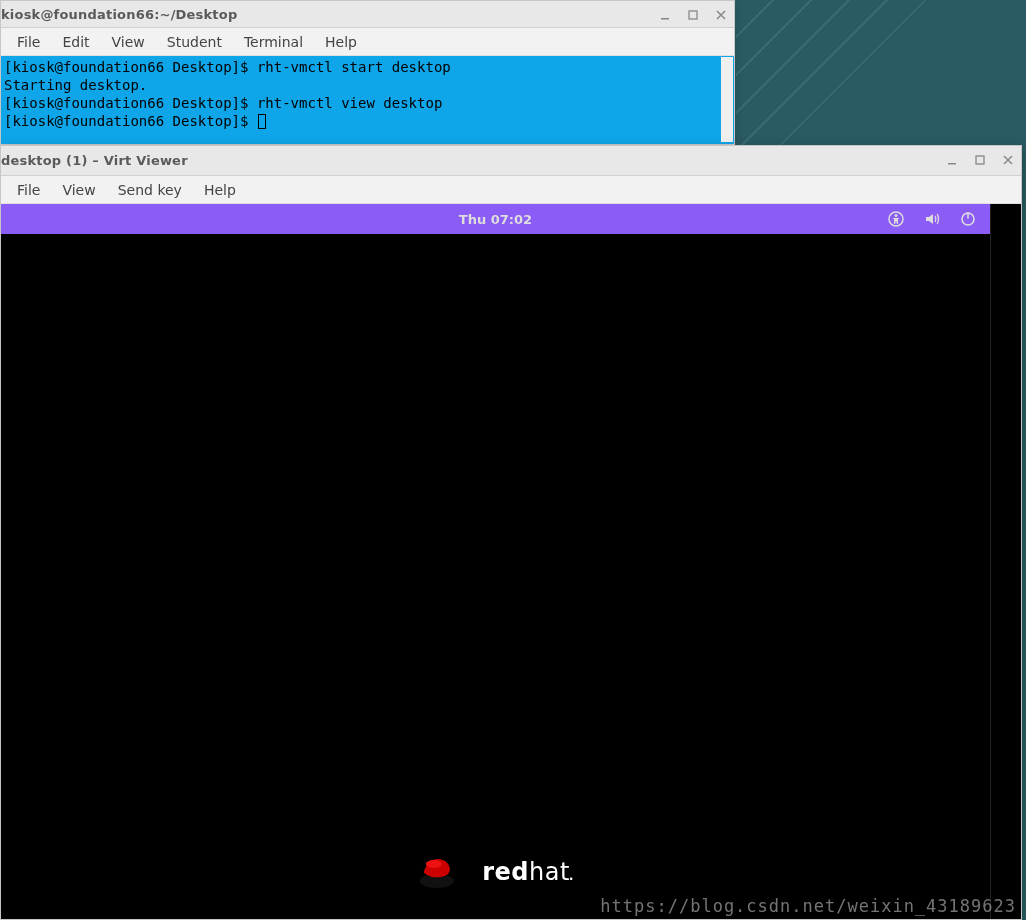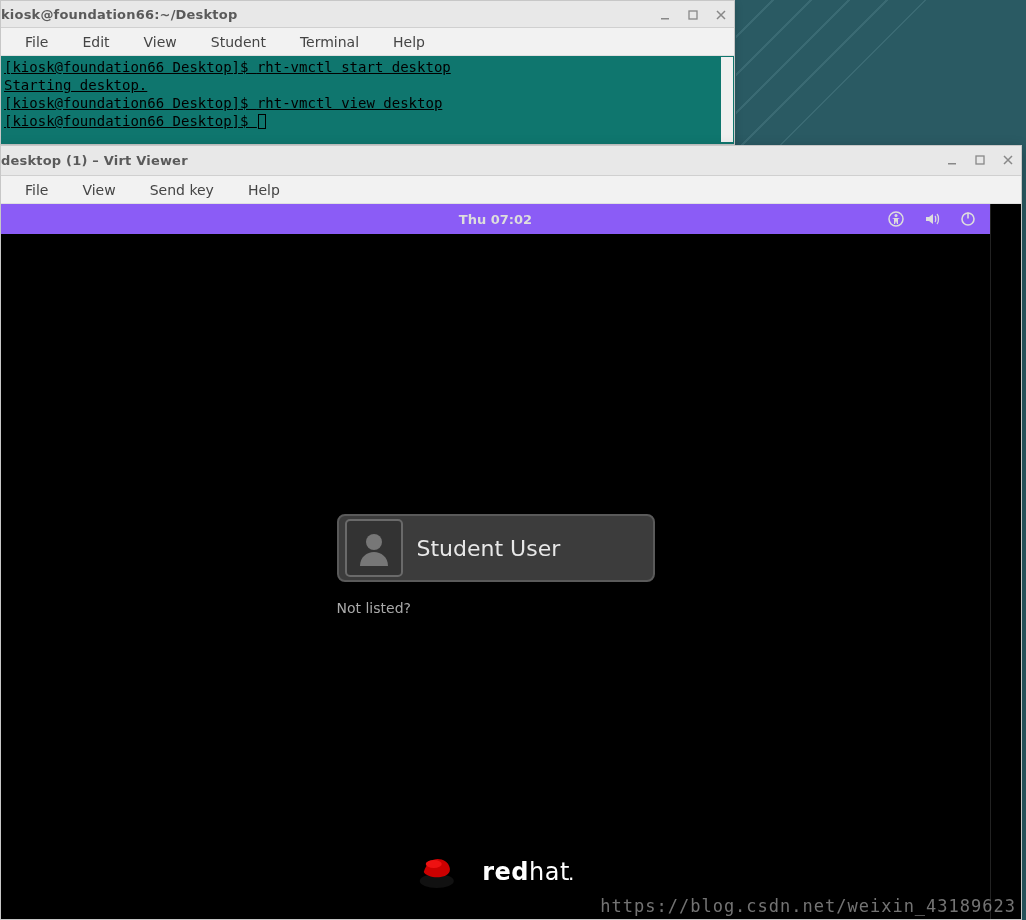--- a/index.html
+++ b/index.html
@@ -36,30 +36,30 @@
   .titlebar .win-controls {
     position: absolute; right: 6px; top: 0; height: 27px;
     display: flex; align-items: center; gap: 14px;
   }
   .win-btn {
     width: 14px; height: 14px; display: flex; align-items: center; justify-content: center;
     cursor: pointer; color: #888; font-size: 13px;
   }
   .menubar {
     height: 28px; background: #f2f2f2; display: flex; align-items: center;
-    padding-left: 14px; gap: 14px; border-bottom: 1px solid #e0e0e0;
+    padding-left: 6px; gap: 2px; border-bottom: 1px solid #e0e0e0;
     font-size: 14px; color: #444;
   }
   .menubar .menu-item { padding: 3px 10px; cursor: pointer; }
 
   .terminal-body {
-    background: #0f766e; font-family: "DejaVu Sans Mono","Liberation Mono",monospace;
+    background: #0ea5e9; font-family: "DejaVu Sans Mono","Liberation Mono",monospace;
     font-size: 14px; line-height: 18px; color: #000;
     padding: 2px 3px; white-space: pre; position: relative;
-    height: calc(100% - 55px); overflow: hidden; text-decoration: underline;
+    height: calc(100% - 55px); overflow: hidden;
   }
   .term-line { display: block; }
   .cursor-block {
     display: inline-block; width: 8px; height: 15px;
     border: 1px solid #000; vertical-align: text-bottom; margin-left: 1px;
   }
   .term-scrollbar {
     position: absolute; right: 1px; top: 56px; bottom: 2px; width: 12px;
     background: #f0f0f0;
   }
@@ -222,32 +222,20 @@
           </span>
           <span class="status-icon">
             <svg width="16" height="16" viewBox="0 0 16 16">
                 <circle cx="8" cy="8" r="6" fill="none" stroke="#ddd" stroke-width="1.6"></circle>
                 <rect x="7.2" y="1.5" width="1.6" height="6"></rect>
               </svg>
           </span>
         </div>
       </div>
 
-      <div class="login-center">
-        <div class="user-button">
-          <div class="avatar-box">
-            <svg width="40" height="40" viewBox="0 0 40 40">
-              <circle cx="20" cy="14" r="8"></circle>
-                <path d="M6 38c0-9 7-14 14-14s14 5 14 14z"></path>
-            </svg>
-          </div>
-          <span class="user-name">Student User</span>
-        </div>
-        <div class="not-listed">Not listed?</div>
-      </div>
 
       <div class="brand">
         <span class="logo">
           <svg width="40" height="34" viewBox="0 0 40 34">
             <ellipse cx="20" cy="26" rx="17" ry="7" fill="#111"></ellipse>
             <path d="M7 17c3-9 8-13 14-13 5 0 11 3 12 9 1 5-3 8-9 9-7 1-15-1-17-5z" fill="#c00"></path>
             <ellipse cx="17" cy="9" rx="8" ry="4" fill="#e11"></ellipse>
           </svg>
         </span>
         <span class="brand-text"><b>red</b><span>hat</span><span class="dot">.</span></span>

